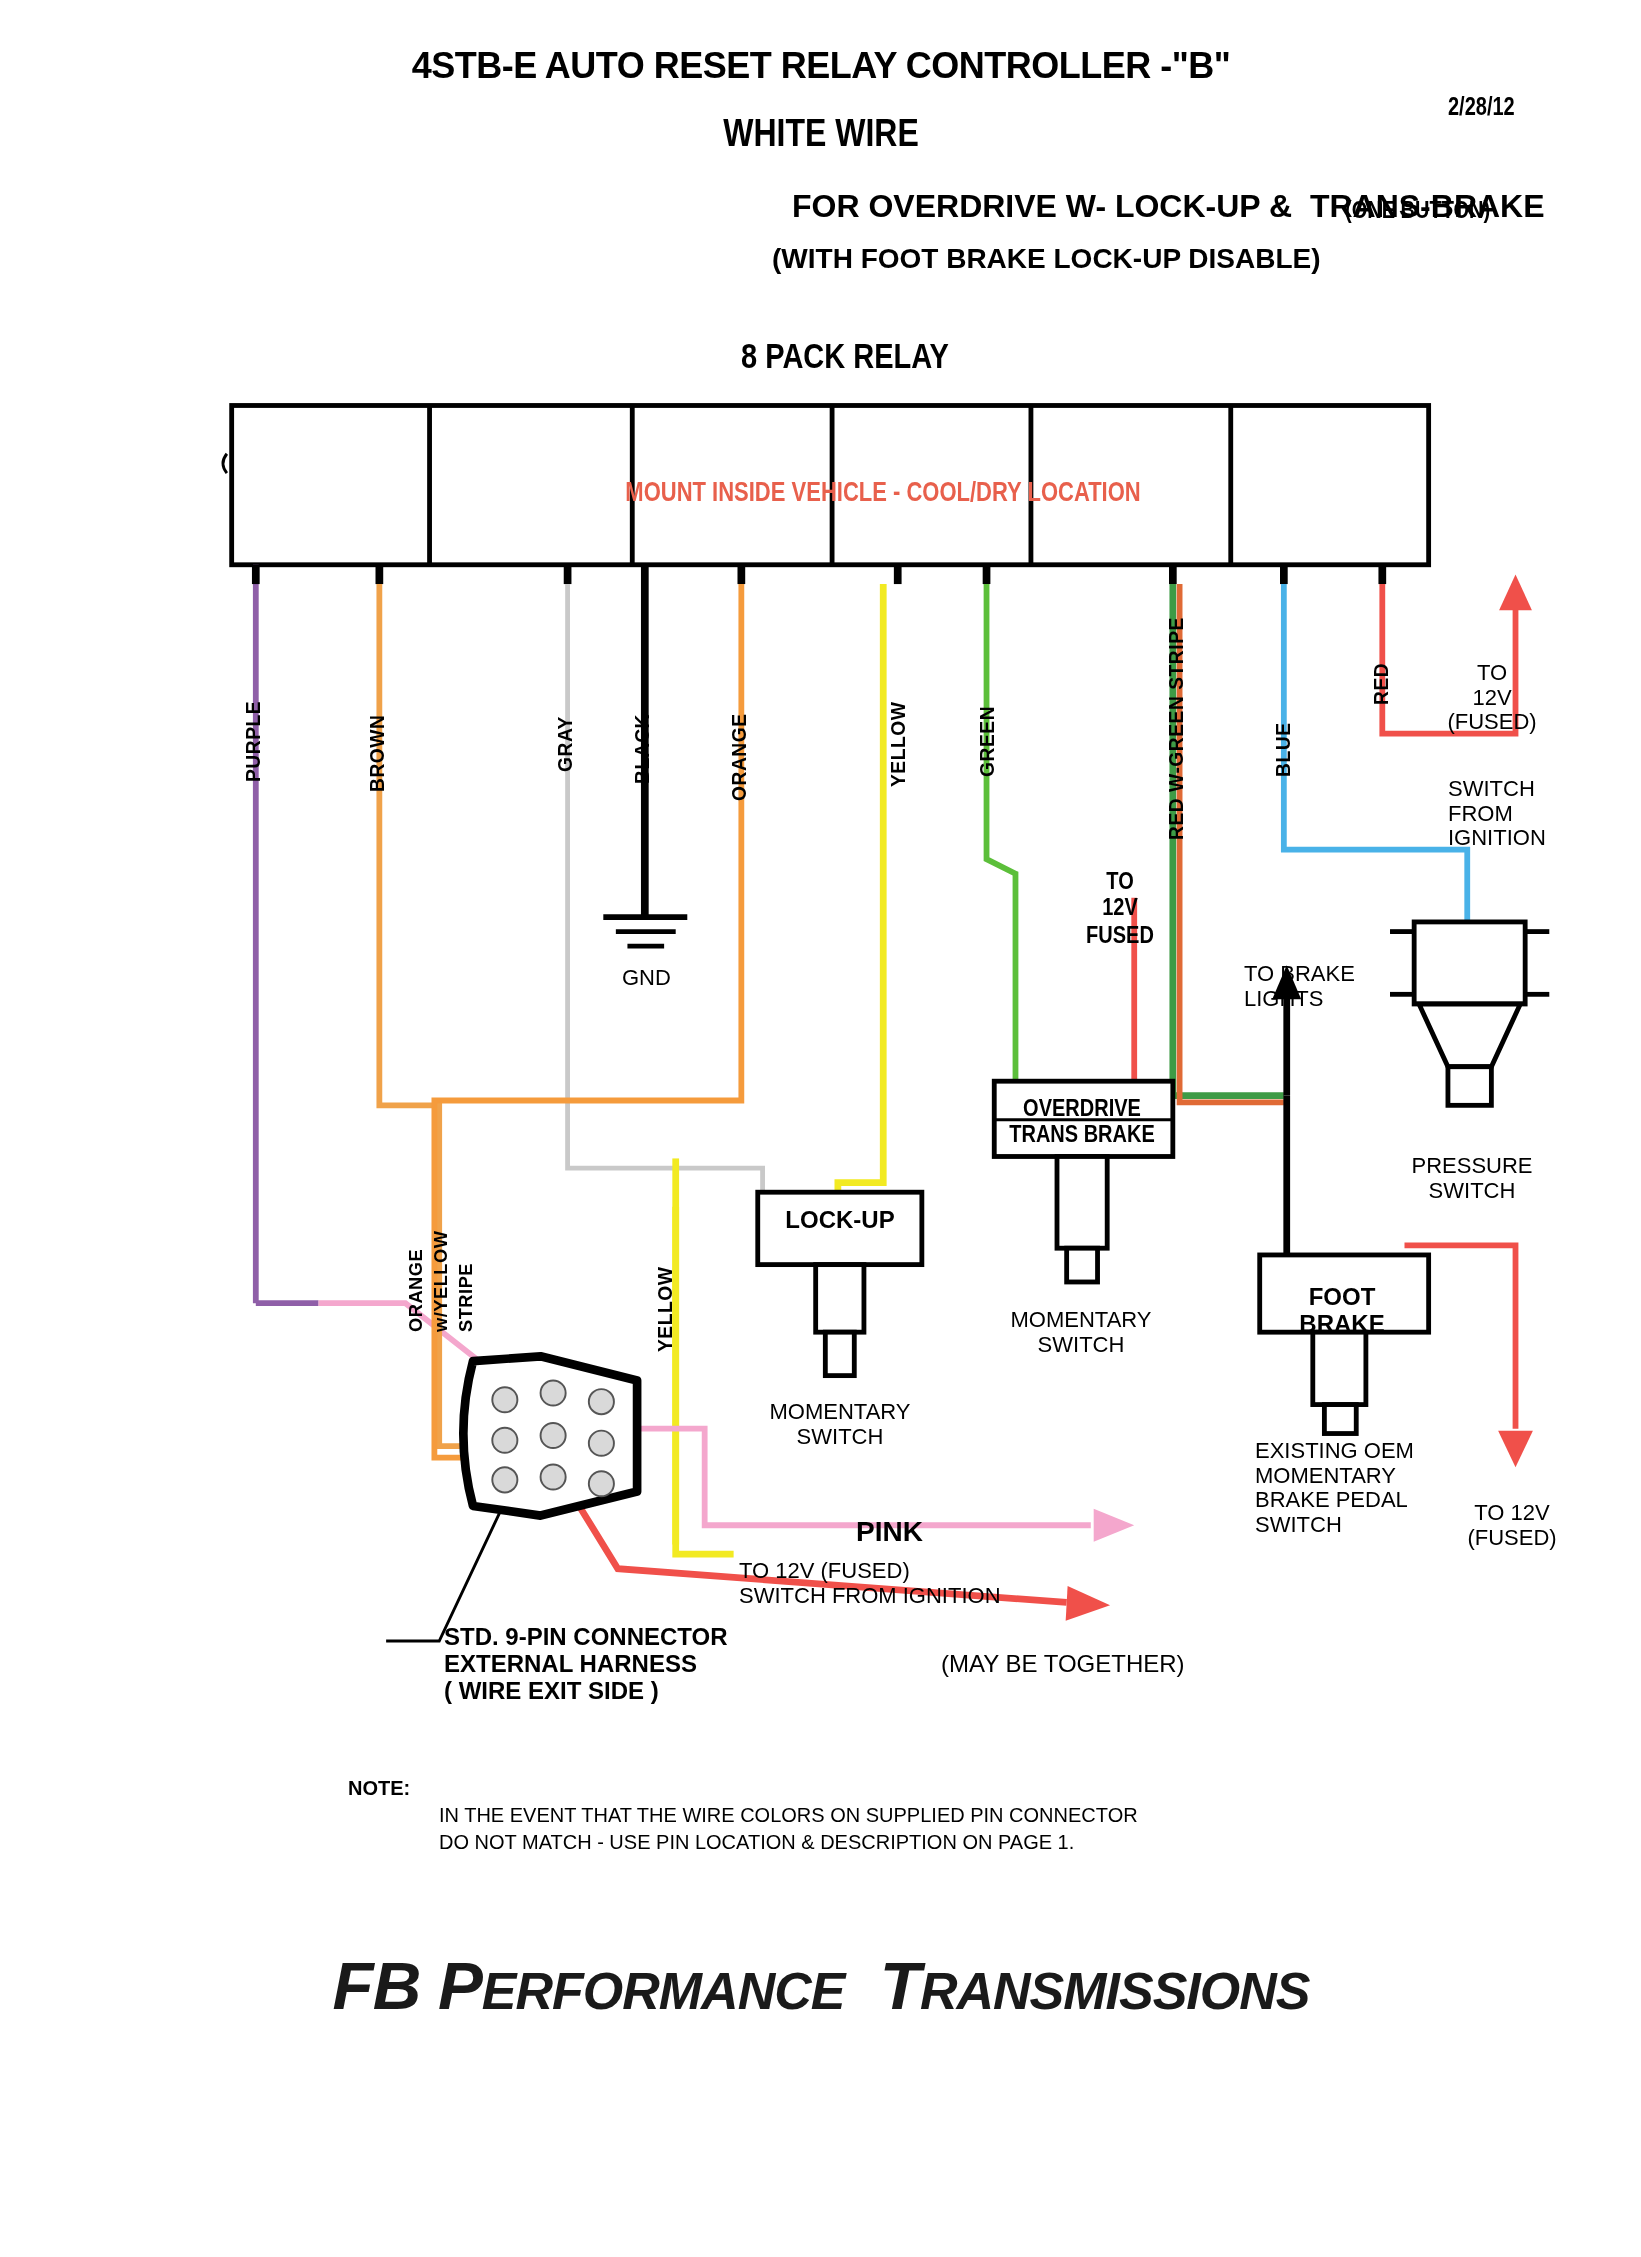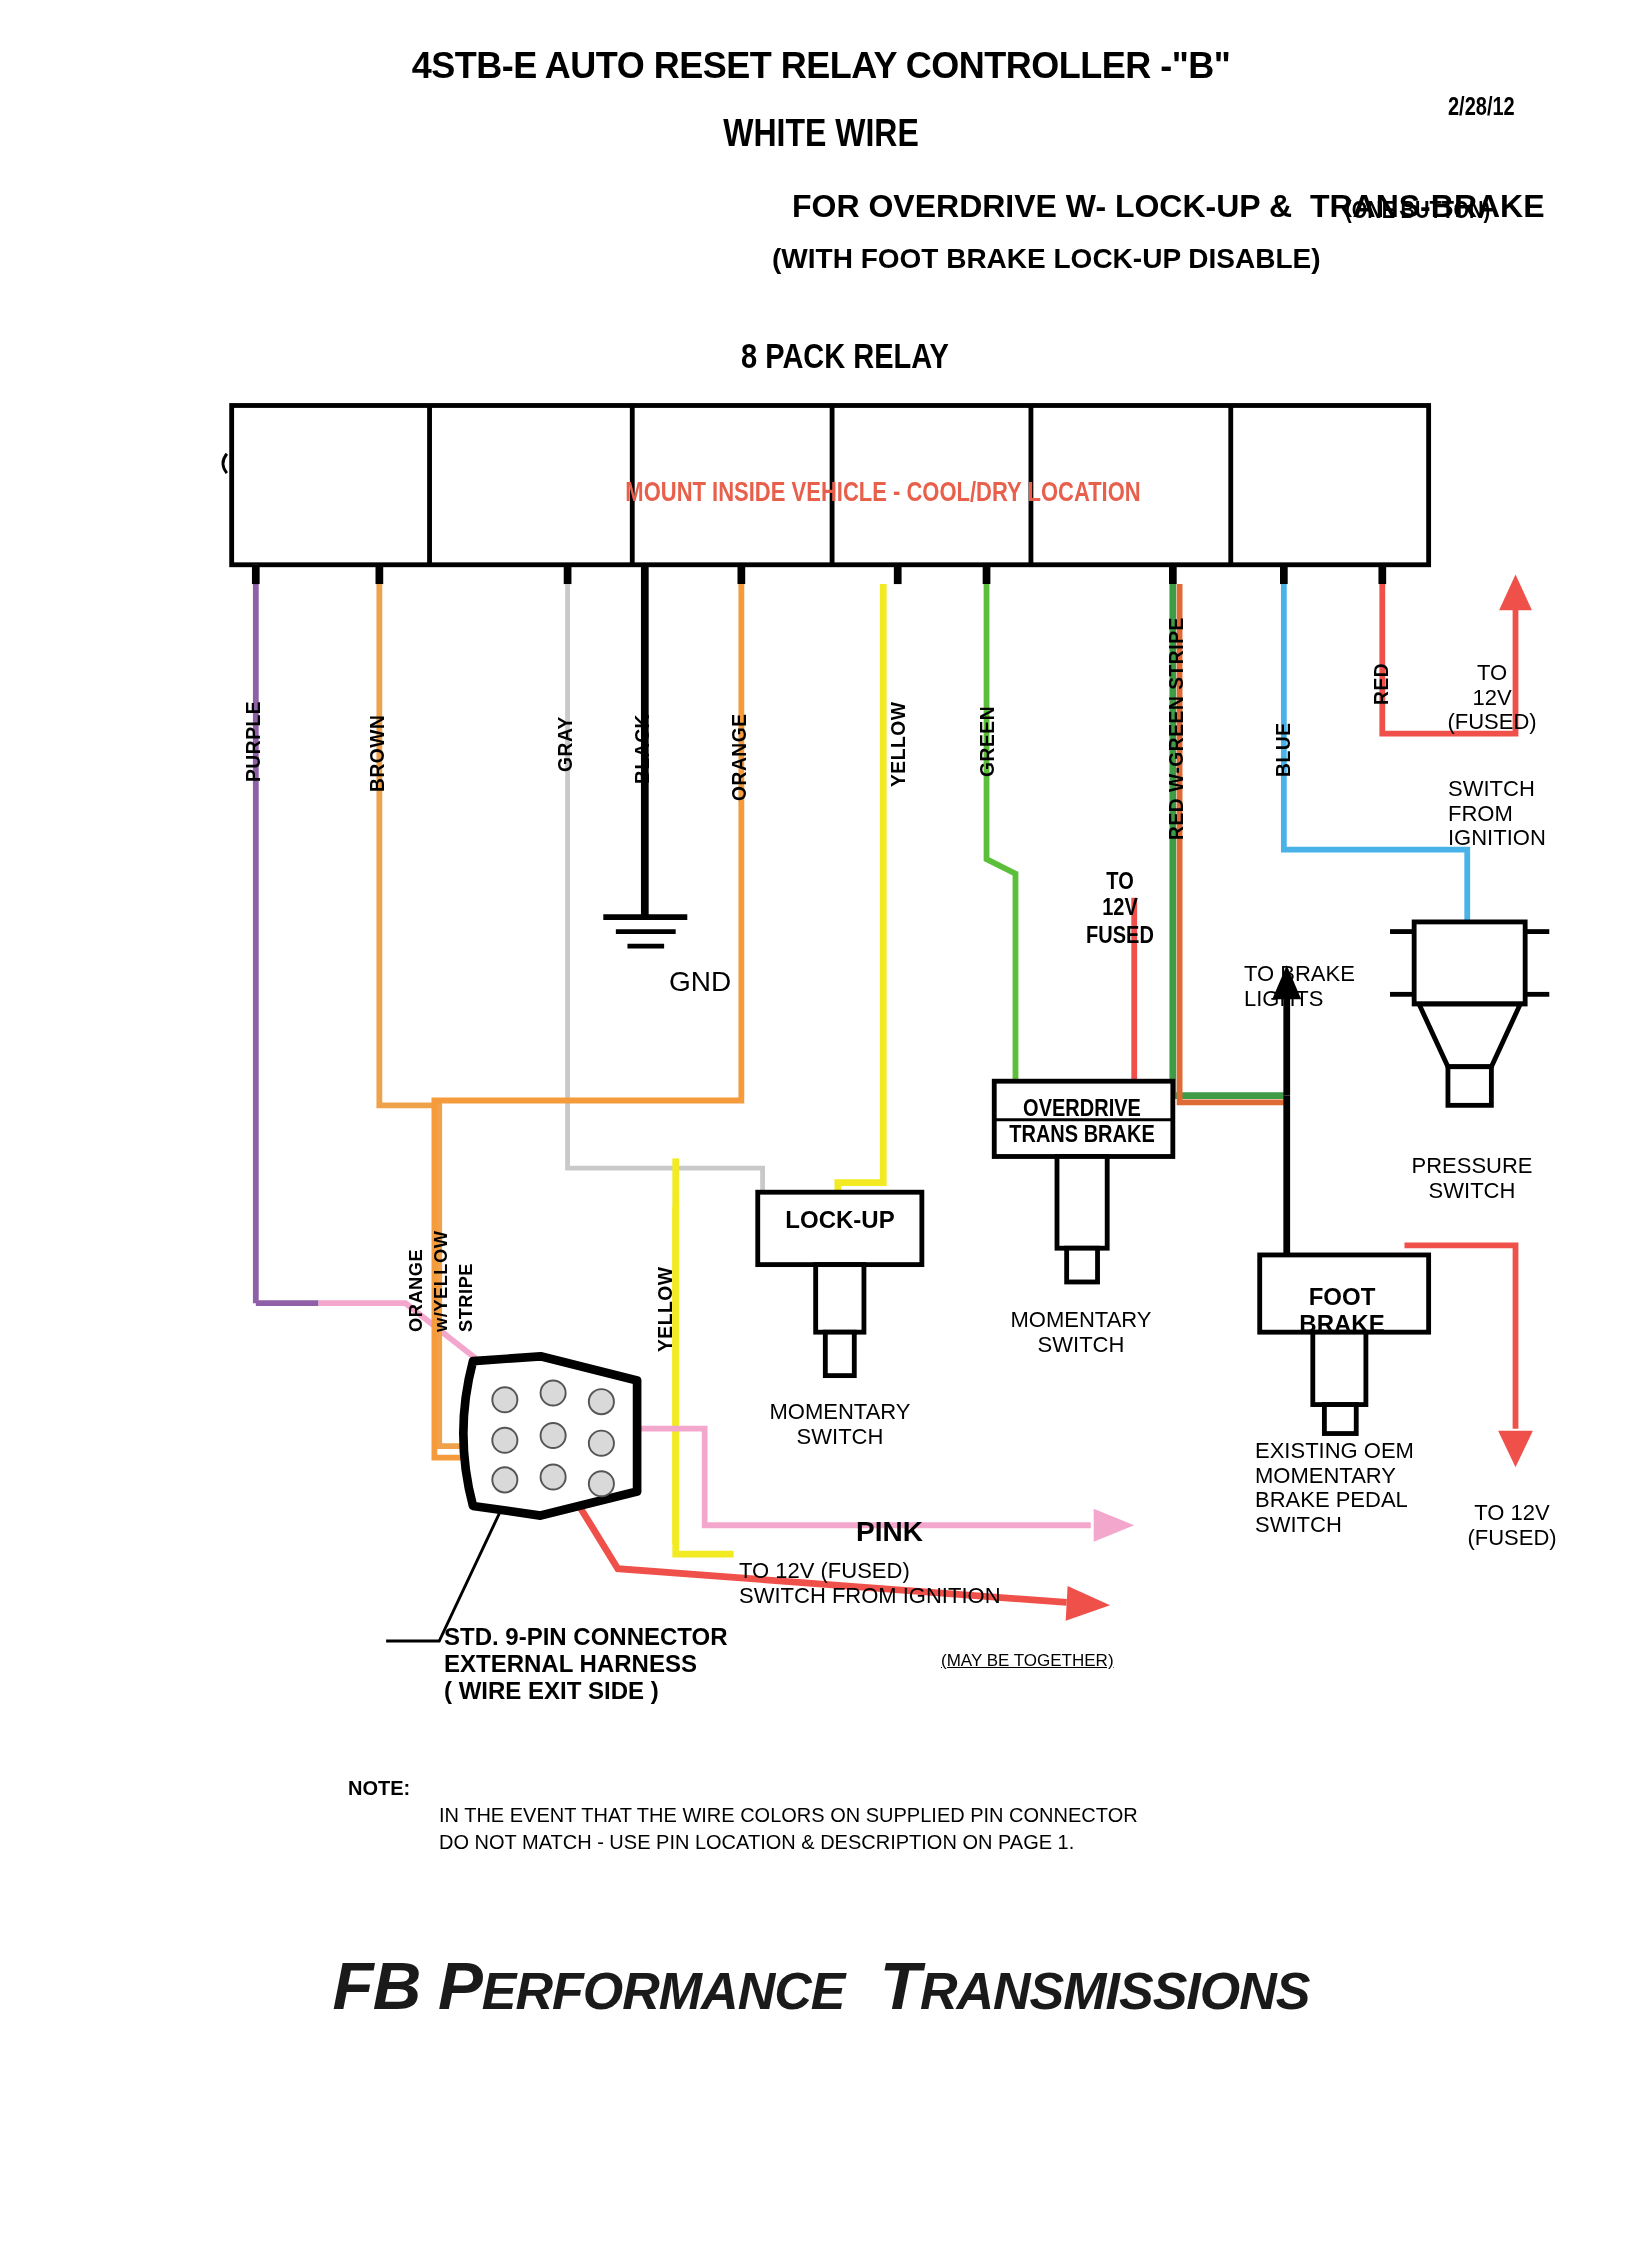--- a/index.html
+++ b/index.html
@@ -79,37 +79,37 @@
 
   
   .vlabel {
     font-size: 19.3px;
     font-weight: bold;
     transform-origin: 0 0;
     transform: rotate(-90deg);
     letter-spacing: 0.5px;
   }
 
-  #label-gnd { top: 966px; left: 669px; font-size: 28px; }
+  #label-gnd { top: 966px; left: 622px; font-size: 22px; }
   #label-lockup { top: 1207px; left: 840px; font-size: 24px; font-weight: bold; transform: translateX(-50%); }
   #label-momentary1 { top: 1400px; left: 840px; font-size: 22px; transform: translateX(-50%); text-align:center; }
   #label-od-tb-1 { top: 1097px; left: 1082px; font-size: 20px; font-weight: bold; transform: translateX(-50%) scaleY(1.15); }
   #label-od-tb-2 { top: 1123px; left: 1082px; font-size: 20px; font-weight: bold; transform: translateX(-50%) scaleY(1.15); }
   #label-momentary2 { top: 1308px; left: 1081px; font-size: 22px; transform: translateX(-50%); text-align:center; }
   #label-to12v-fused { top: 874px; left: 1120px; font-size: 20px; font-weight: bold; text-align:center; transform: translateX(-50%) scaleY(1.2); }
   #label-to-brake-lights { top: 946px; left: 1244px; font-size: 22px; margin-top: 16px; }
   #label-foot-brake { top: 1284px; left: 1342px; font-size: 24px; font-weight: bold; transform: translateX(-50%); text-align:center; }
   #label-existing-oem { top: 1439px; left: 1255px; font-size: 22px; }
   #label-pressure-switch { top: 1154px; left: 1472px; font-size: 22px; text-align:center; transform: translateX(-50%); }
   #label-switch-ignition { top: 777px; left: 1448px; font-size: 22px; }
   #label-to12v-fused-top { top: 661px; left: 1492px; font-size: 22px; text-align:center; transform: translateX(-50%); }
   #label-to12v-fused-right { top: 1501px; left: 1512px; font-size: 22px; text-align:center; transform: translateX(-50%); }
   #label-pink { top: 1516px; left: 856px; font-size: 28px; font-weight: bold; }
   #label-to12v-ign { top: 1559px; left: 739px; font-size: 22px; }
-  #label-may-together { top: 1651px; left: 941px; font-size: 17px; text-decoration: underline; }
+  #label-may-together { top: 1651px; left: 941px; font-size: 24px; }
   #label-connector { top: 1624px; left: 444px; font-size: 24px; font-weight: bold; }
   #label-note { top: 1777px; left: 348px; font-size: 20px; font-weight: bold; }
   #label-note2 { top: 1804px; left: 439px; font-size: 20px; }
   #footer {
     top: 1950px; left: 821px;
     transform: translateX(-50%) scaleX(1.02);
     font-size: 0;
   }
   #footer .big { font-size: 66px; font-weight: bold; font-style: italic; letter-spacing: -1px; color: #1a1a1a; }
   #footer .small { font-size: 51px; font-weight: bold; font-style: italic; letter-spacing: -1px; color: #1a1a1a; }

